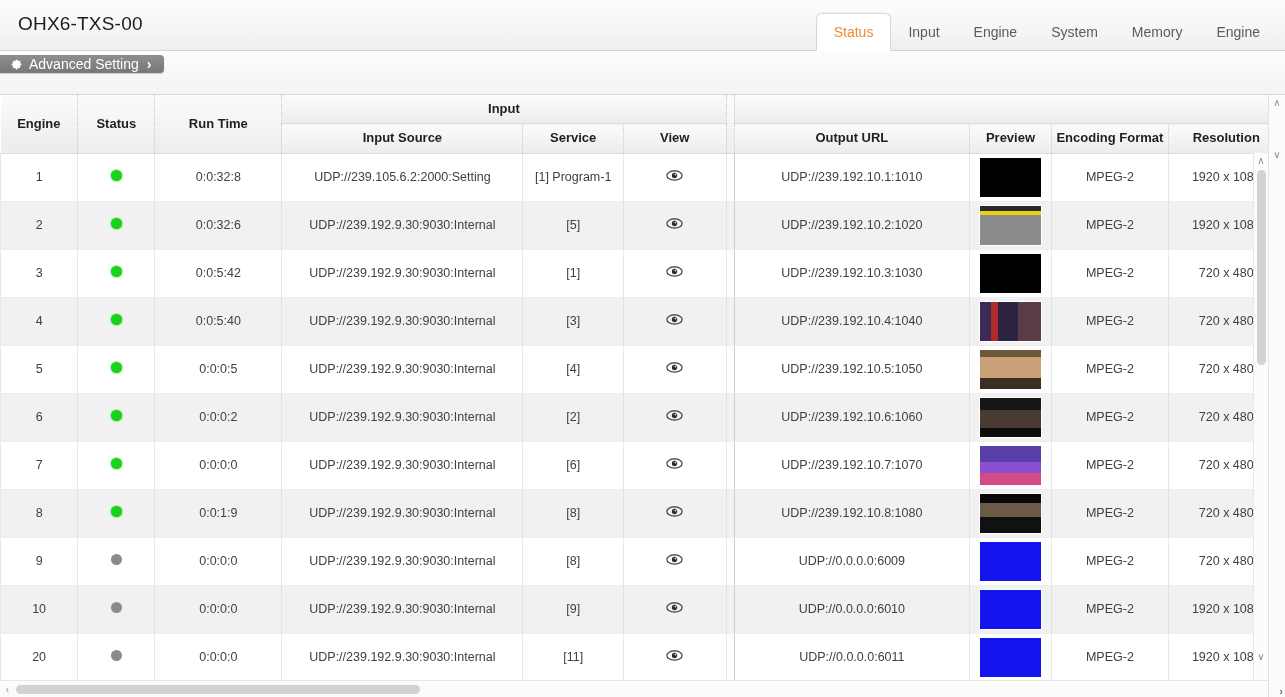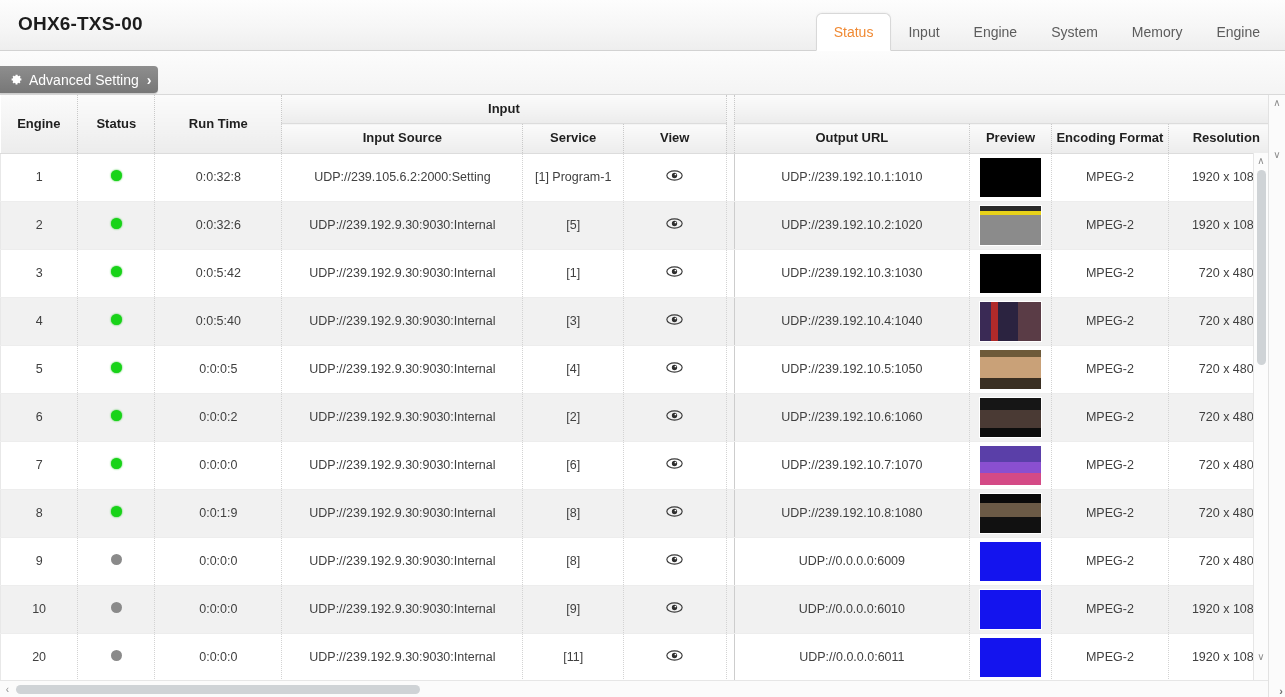--- a/index.html
+++ b/index.html
@@ -12,21 +12,21 @@
 
   
   .topbar {
     position: absolute; left: 0; top: 0;
     width: 1285px; height: 51px;
     background: linear-gradient(to bottom, #fdfdfd 0%, #f6f6f6 55%, #eeeeee 100%);
     border-bottom: 1px solid #d2d2d2;
   }
   .app-title {
     position: absolute; left: 18px; top: 13px;
-    font-size: 19px; font-weight: bold; color: #1c1c1c;
+    font-size: 19px; font-weight: normal; color: #1c1c1c;
     letter-spacing: 0.2px;
   }
   .nav-tabs {
     position: absolute; right: 8px; bottom: 0;
     height: 37px; display: flex; align-items: stretch;
   }
   .nav-tab {
     display: flex; align-items: center; justify-content: center;
     padding: 0 17px; font-size: 14px; color: #5c5c5c;
     cursor: pointer; white-space: nowrap;
@@ -42,24 +42,24 @@
   }
 
   
   .subbar {
     position: absolute; left: 0; top: 51px;
     width: 1285px; height: 44px;
     background: linear-gradient(to bottom,#fcfcfc 0%, #f4f4f4 100%);
     border-bottom: 1px solid #d9d9d9;
   }
   .adv-btn {
-    position: absolute; left: 0px; top: 15px;
-    height: 27px;
+    position: absolute; left: 0px; top: 4px;
+    height: 18px;
     display: flex; align-items: center; gap: 6px;
-    padding: 0 7px 0 10px;
+    padding: 0 13px 0 10px;
     background: linear-gradient(to bottom,#8e8e8e 0%, #777777 100%);
     color: #ffffff; font-size: 14px;
     border-radius: 0 4px 4px 0;
     cursor: pointer;
     box-shadow: 0 1px 1px rgba(0,0,0,0.18);
   }
   .adv-btn .gear { width: 13px; height: 13px; display:inline-block; }
   .adv-btn .chev { font-size: 14px; font-weight: bold; margin-left: 2px; }
 
   .sysmetrics {

